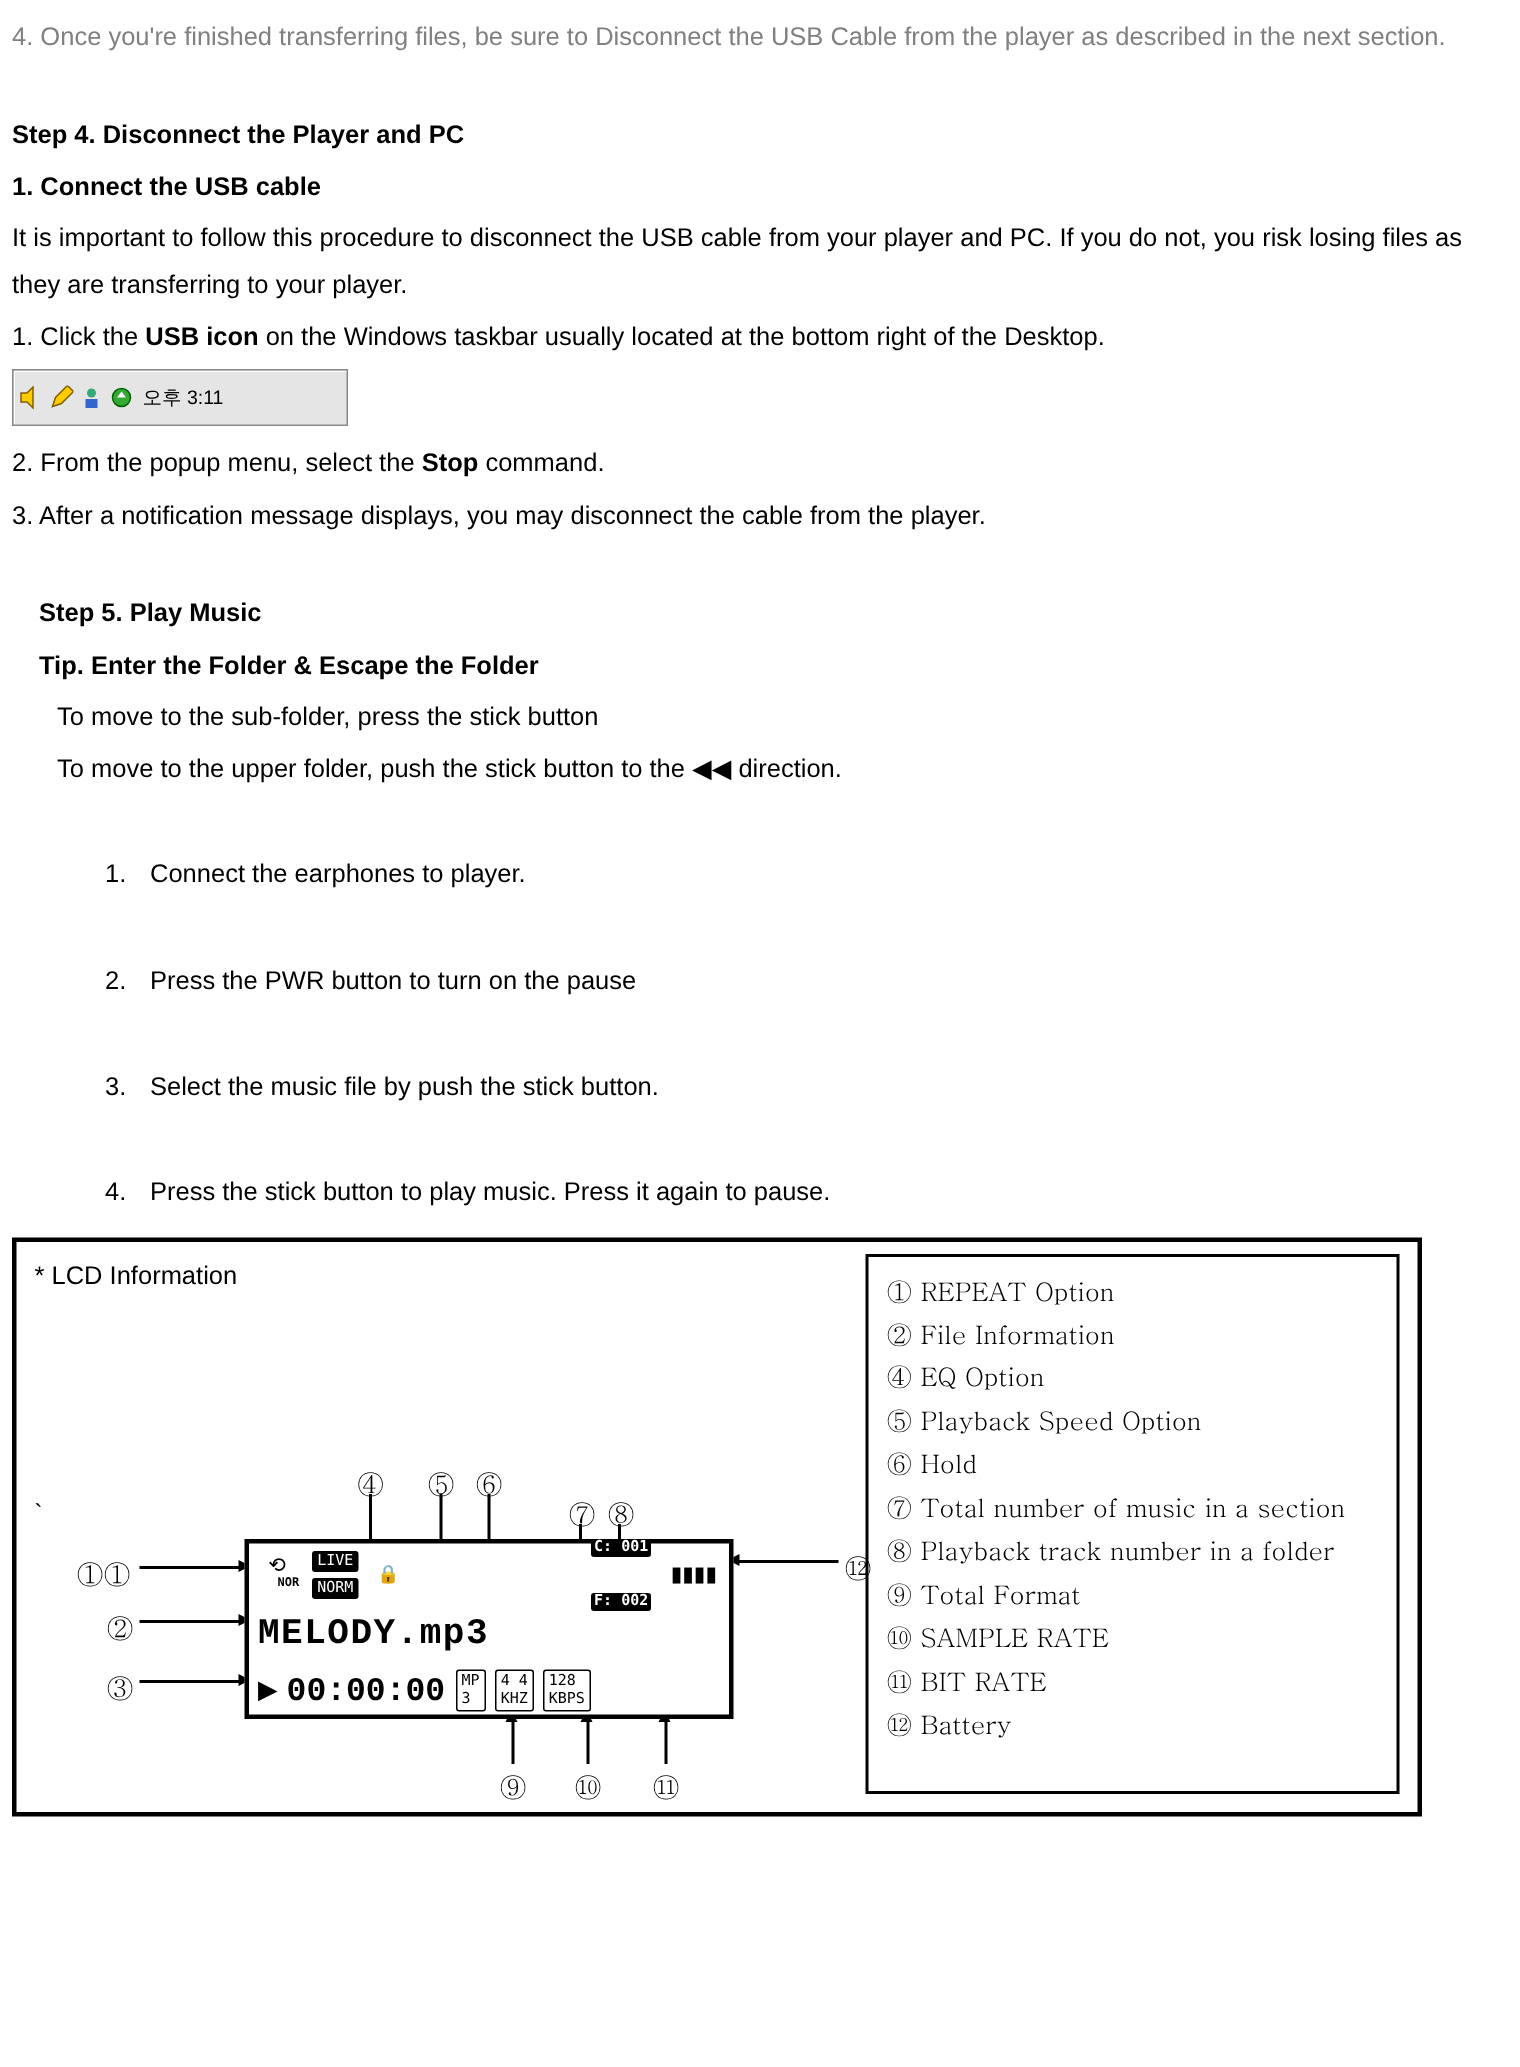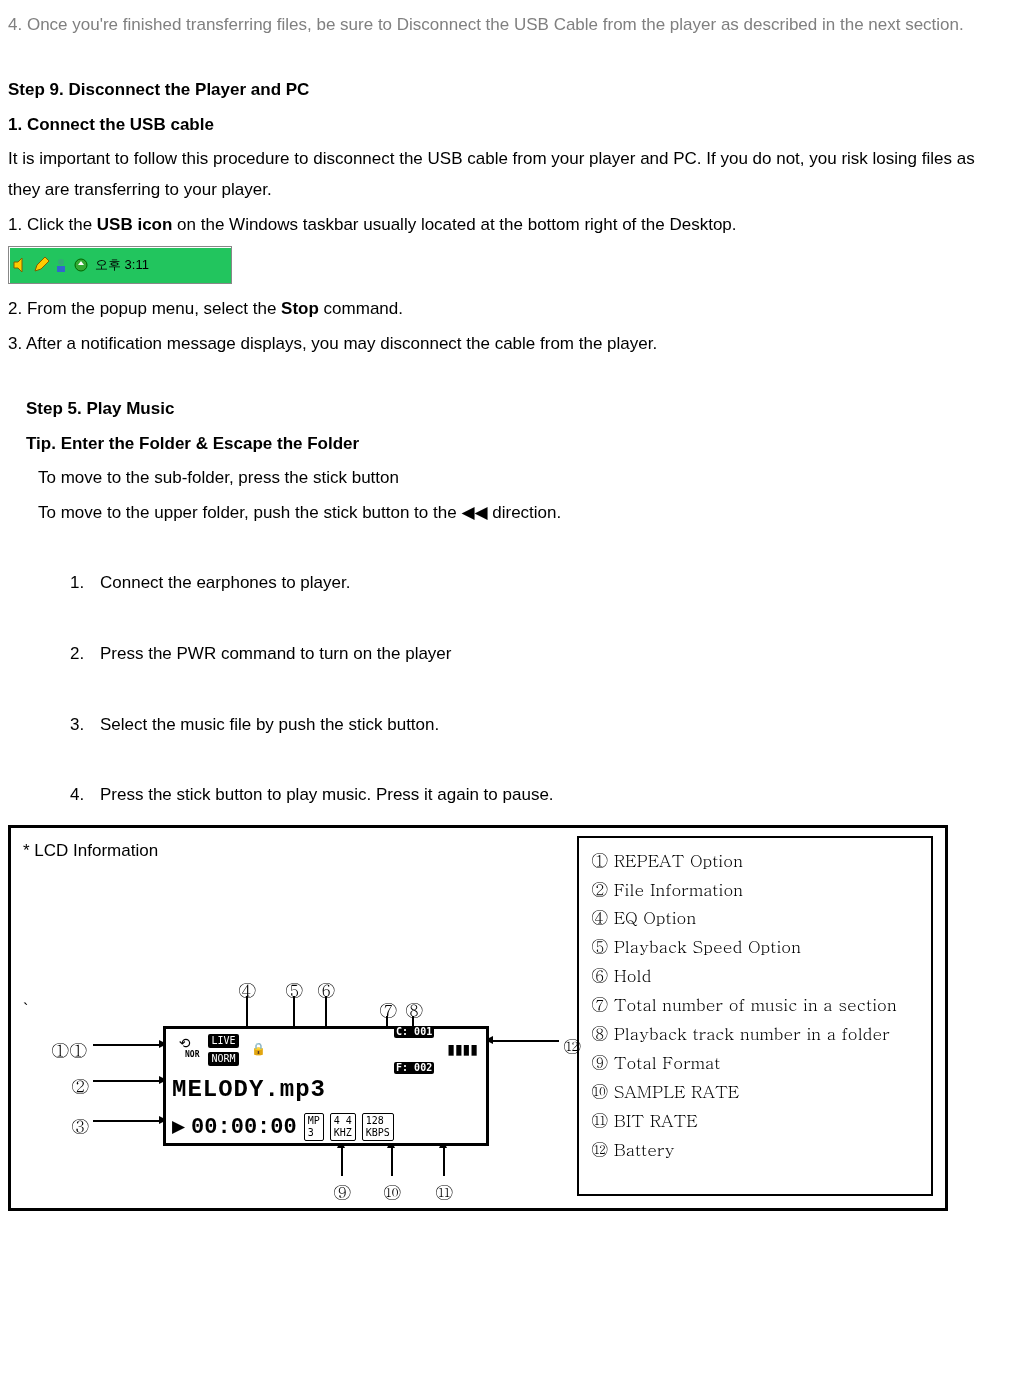--- a/index.html
+++ b/index.html
@@ -14,21 +14,21 @@
   }
   .gray { color: #808080; }
   .bold { font-weight: bold; }
   .para { margin: 0 0 4px 0; }
   .indent-sub { padding-left: 18px; }
   .ol-item { padding-left: 32px; margin-top: 40px; }
   .ol-num { display:inline-block; width:30px; }
   .taskbar {
     margin: 6px 0 10px 0;
     width: 214px; height: 36px;
-    background: #22c55e;
+    background: #e5e5e5;
     border: 1px solid #888;
     display: flex; align-items: center;
     gap: 4px;
     padding: 0 4px;
     font-family: "Tahoma", sans-serif;
     font-size: 13px;
     box-shadow: inset 1px 1px 0 #fff;
   }
   .tb-ico { width:16px; height:16px; }
   .tb-txt { margin-left: 2px; }
@@ -133,21 +133,21 @@
 
 
 
 <p class="para">
   <span class="gray">4.</span><span class="gray"> Once you're finished transferring files, be sure to Disconnect the USB Cable from the player as described in the next section.</span>
 </p>
 
 <br>
 
 
-<p class="para bold">Step 9. Disconnect the Player and PC</p>
+<p class="para bold">Step 4. Disconnect the Player and PC</p>
 <p class="para bold">1. Connect the USB cable</p>
 <p class="para">It is important to follow this procedure to disconnect the USB cable from your player and PC. If you do not, you risk losing files as they are transferring to your player.</p>
 <p class="para">
   <span>1. Click the </span><span class="bold">USB icon</span><span> on the Windows taskbar usually located at the bottom right of the Desktop.</span>
 </p>
 
 
 <div class="taskbar">
   <svg class="tb-ico" viewBox="0 0 16 16">
       <polygon points="1,5 5,5 9,1 9,15 5,11 1,11" fill="#ffcc00" stroke="#806000"></polygon>
@@ -176,21 +176,21 @@
 
 <div class="indent-sub">
   <p class="para bold">Step 5. Play Music</p>
   <p class="para bold">Tip. Enter the Folder &amp; Escape the Folder</p>
   <div style="padding-left:12px;">
     <p class="para">To move to the sub-folder, press the stick button</p>
     <p class="para">
       <span>To move to the upper folder, push the stick button to the </span><span>◀◀</span><span> direction.</span>
     </p>
     <p class="para ol-item"><span class="ol-num">1.</span><span>Connect the earphones to player.</span></p>
-    <p class="para ol-item"><span class="ol-num">2.</span><span>Press the PWR command to turn on the player</span></p>
+    <p class="para ol-item"><span class="ol-num">2.</span><span>Press the PWR button to turn on the pause</span></p>
     <p class="para ol-item"><span class="ol-num">3.</span><span>Select the music file by push the stick button.</span></p>
     <p class="para ol-item"><span class="ol-num">4.</span><span>Press the stick button to play music. Press it again to pause.</span></p>
   </div>
 </div>
 
 
 <div class="lcd-section">
   <div class="lcd-left">
     <div class="lcd-title">* LCD Information</div>
     <div class="lcd-canvas">

